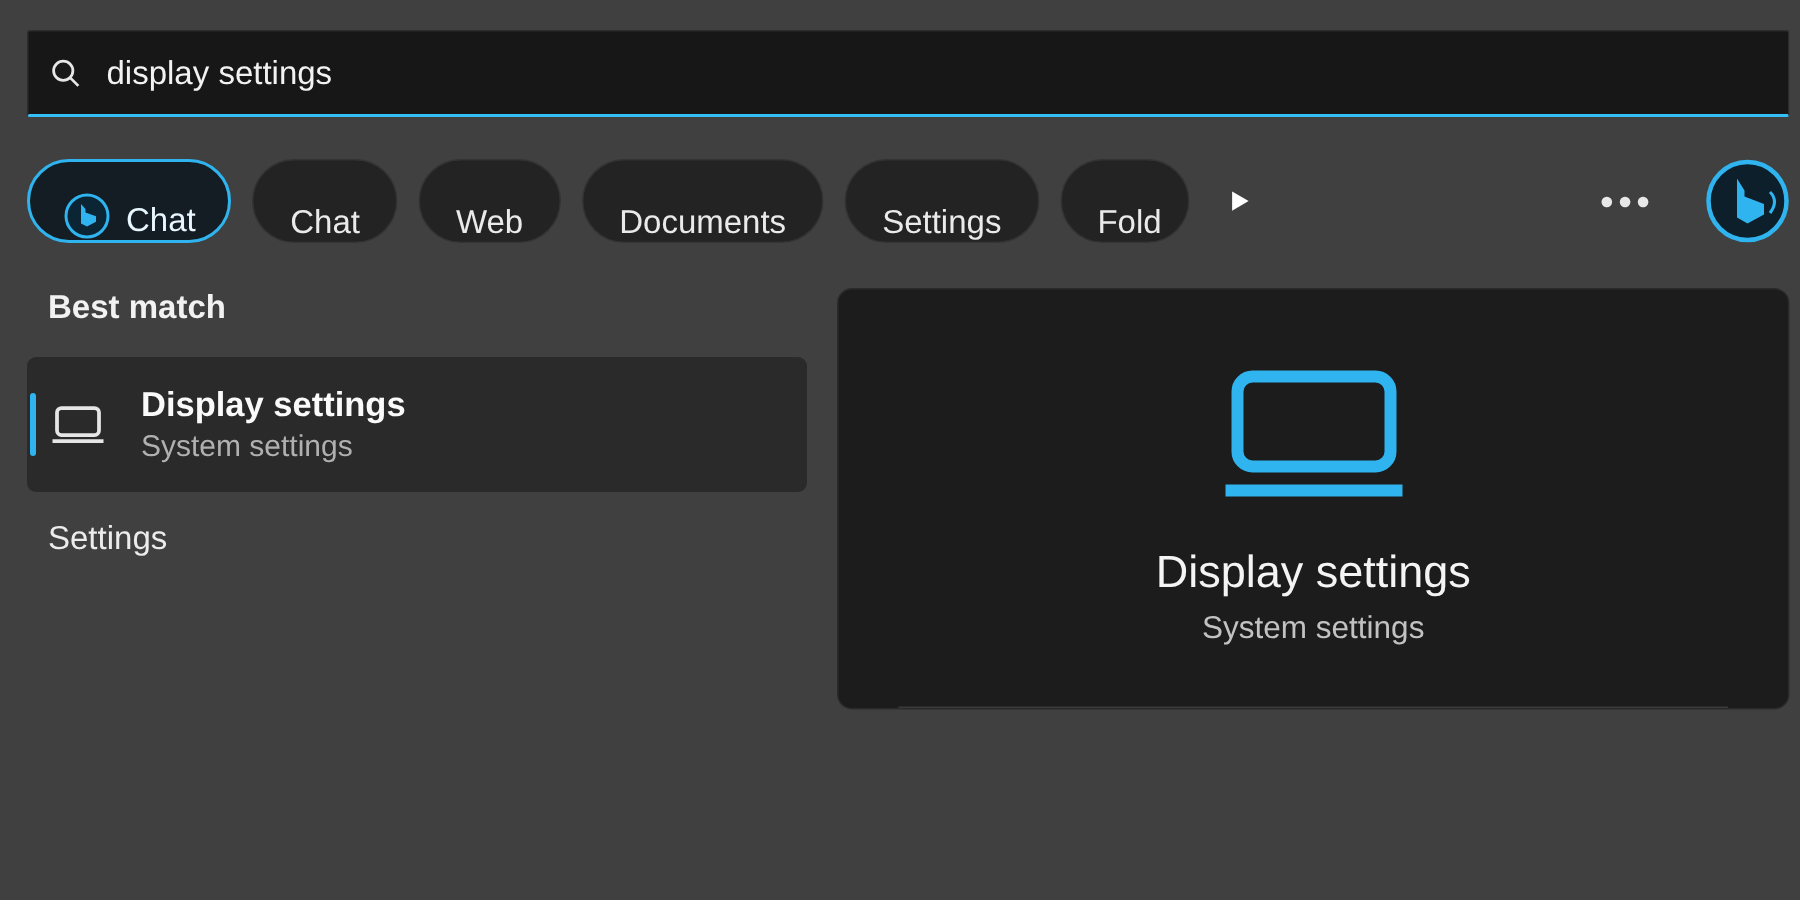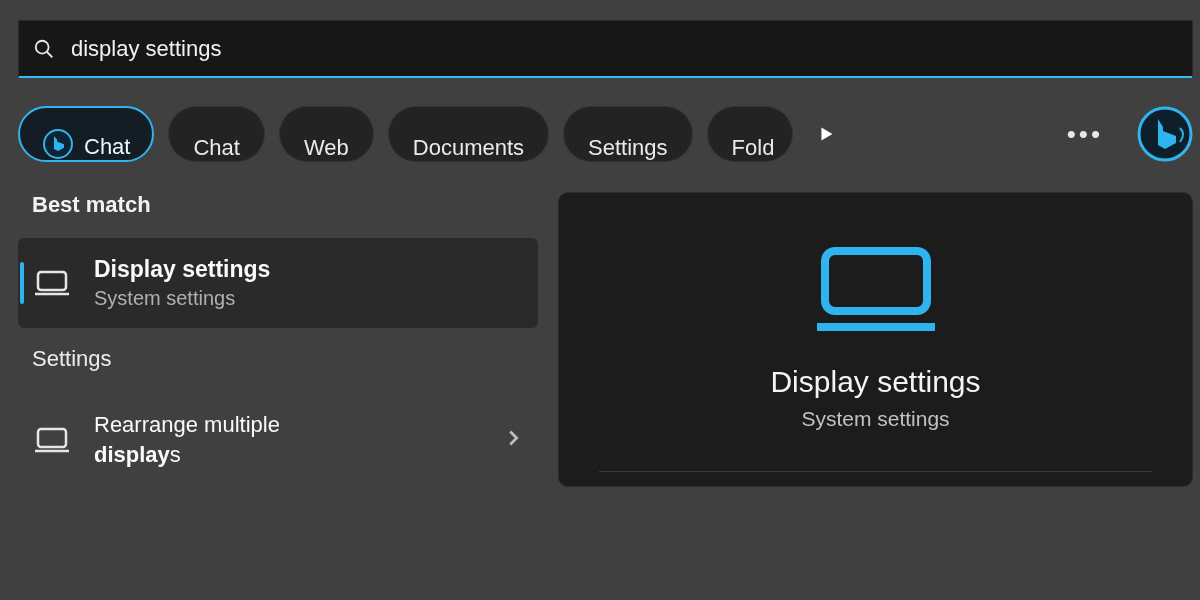--- a/index.html
+++ b/index.html
@@ -300,39 +300,20 @@
           </svg>
         </span>
         <div class="text">
           <div class="title">Display settings</div>
           <div class="sub">System settings</div>
         </div>
       </div>
 
       <div class="section-title settings">Settings</div>
 
-      <div class="result-item sub-item">
-        <span class="icon">
-          <svg viewBox="0 0 40 28" width="40" height="28" fill="none" stroke="currentColor" stroke-width="2.5">
-            <rect x="6" y="3" width="28" height="18" rx="3"></rect>
-            <line x1="3" y1="25" x2="37" y2="25"></line>
-          </svg>
-        </span>
-        <div class="text">
-          <div class="title">
-            <span>Rearrange multiple</span><br>
-            <strong>display</strong><span>s</span>
-          </div>
-        </div>
-        <span class="chev">
-          <svg viewBox="0 0 24 24" width="22" height="22" fill="none" stroke="currentColor" stroke-width="3">
-            <polyline points="9 5 16 12 9 19"></polyline>
-          </svg>
-        </span>
-      </div>
 
     </div>
 
     <div class="preview">
       <span class="big-icon">
         <svg viewBox="0 0 130 90" width="130" height="90" fill="none" stroke="currentColor" stroke-width="8">
           <rect x="14" y="8" width="102" height="60" rx="10"></rect>
           <line x1="6" y1="84" x2="124" y2="84"></line>
         </svg>
       </span>

